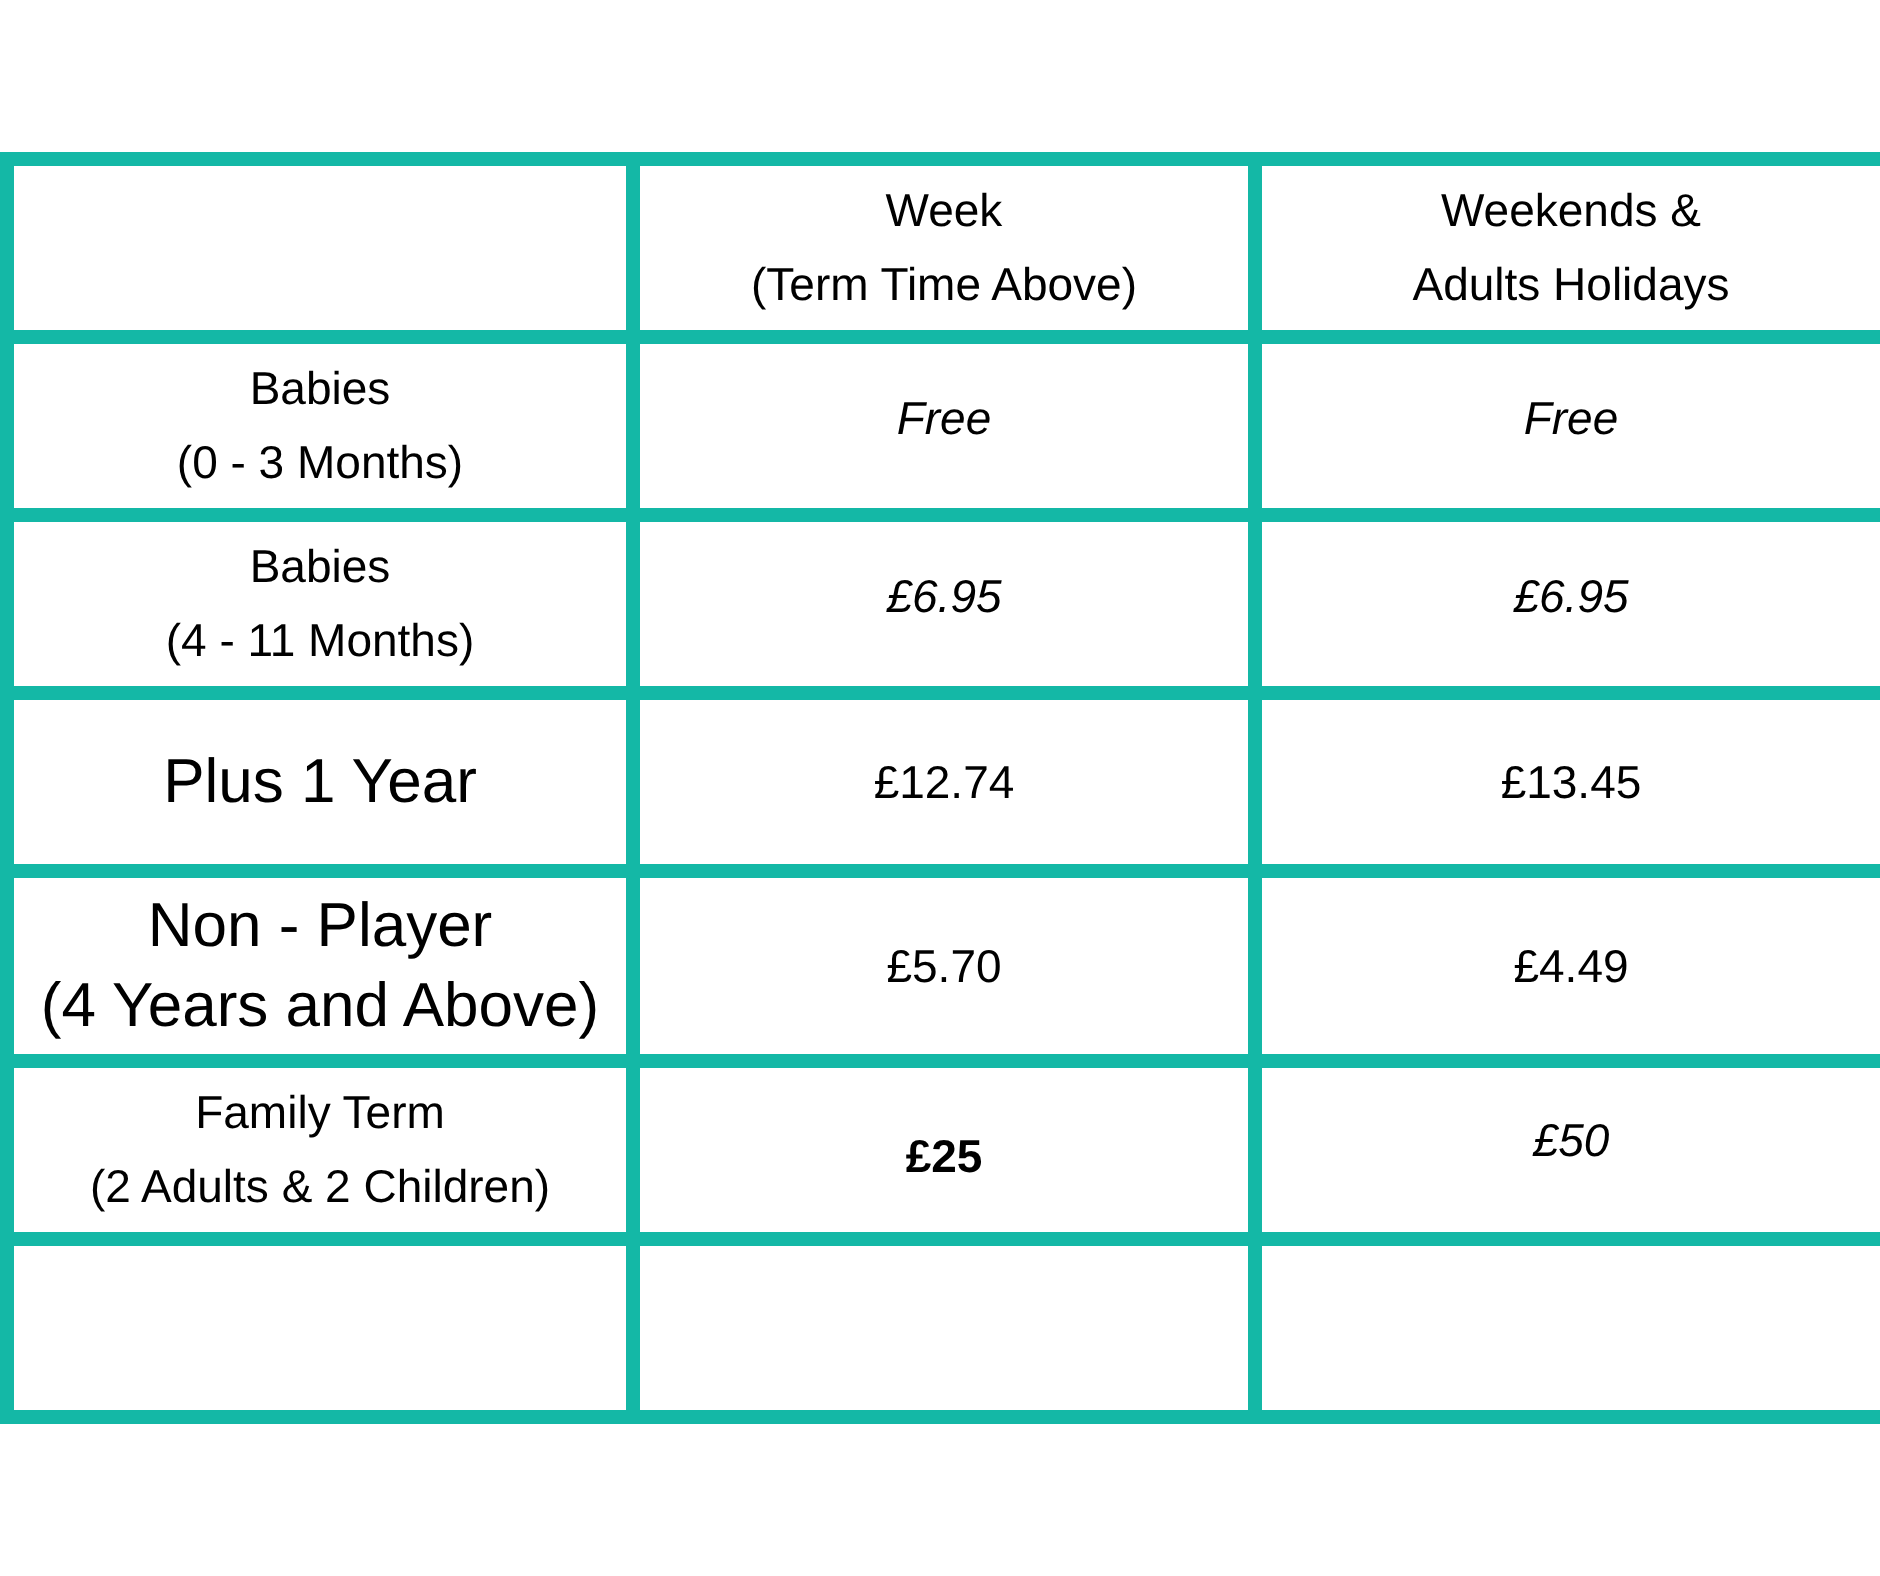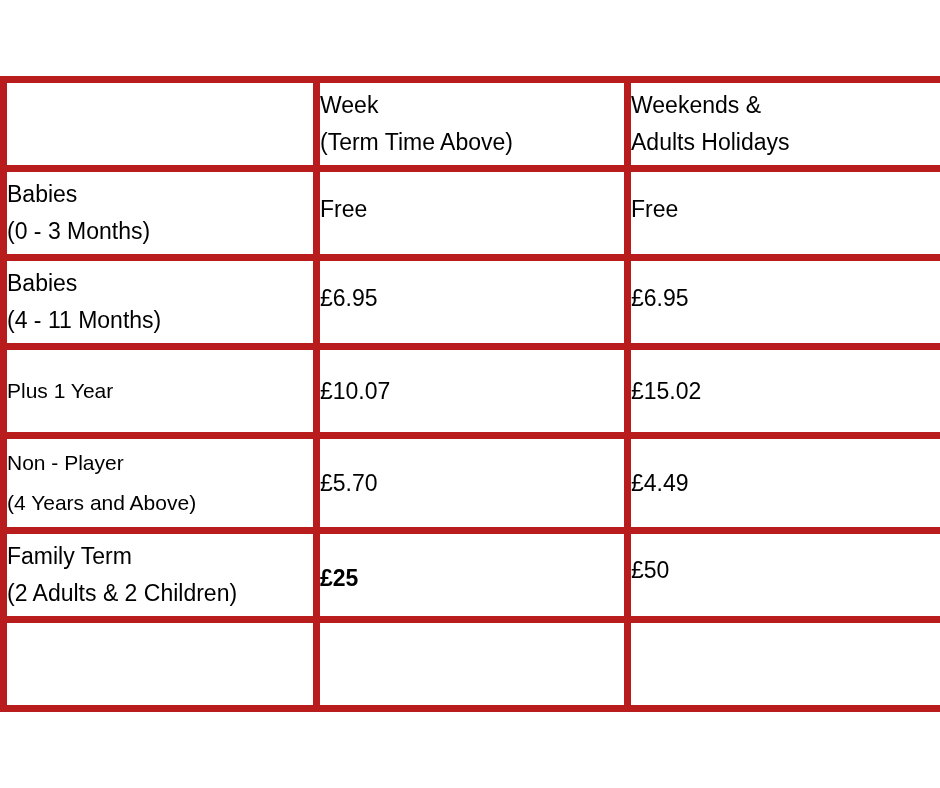--- a/index.html
+++ b/index.html
@@ -18,35 +18,35 @@
     .price-table {
       position: absolute;
       left: 0;
       top: 76px;
       width: 940px;
       height: 636px;
       border-collapse: collapse;
       table-layout: fixed;
     }
     .price-table td {
-      border: 7px solid #b91c1c;
-      text-align: left;
+      border: 7px solid #14b8a6;
+      text-align: center;
       vertical-align: middle;
       padding: 0;
       font-size: 23px;
       line-height: 37px;
       height: 75px;
     }
     .price-table col.c1 { width: 313px; }
     .price-table col.c2 { width: 311px; }
     .price-table col.c3 { width: 316px; }
     .line { display: block; }
-    .big { font-size: 21px; line-height: 40px; }
+    .big { font-size: 31px; line-height: 40px; }
     .nudge-down { position: relative; top: 4px; font-weight: bold; }
-    .nudge-up { position: relative; top: -4px; }
+    .nudge-up { position: relative; top: -4px; font-style: italic; }
   </style>
 </head>
 <body>
 
 <table class="price-table">
   <colgroup>
     <col class="c1">
       <col class="c2">
       <col class="c3">
   </colgroup>
@@ -78,22 +78,22 @@
         <span class="line">(4 - 11 Months)</span>
       </td>
       <td><span class="nudge-up">£6.95</span></td>
       <td><span class="nudge-up">£6.95</span></td>
     </tr>
 
     <tr>
       <td>
         <span class="line big">Plus 1 Year</span>
       </td>
-      <td><span>£10.07</span></td>
-      <td><span>£15.02</span></td>
+      <td><span>£12.74</span></td>
+      <td><span>£13.45</span></td>
     </tr>
 
     <tr>
       <td>
         <span class="line big">Non - Player</span>
         <span class="line big">(4 Years and Above)</span>
       </td>
       <td><span>£5.70</span></td>
       <td><span>£4.49</span></td>
     </tr>

